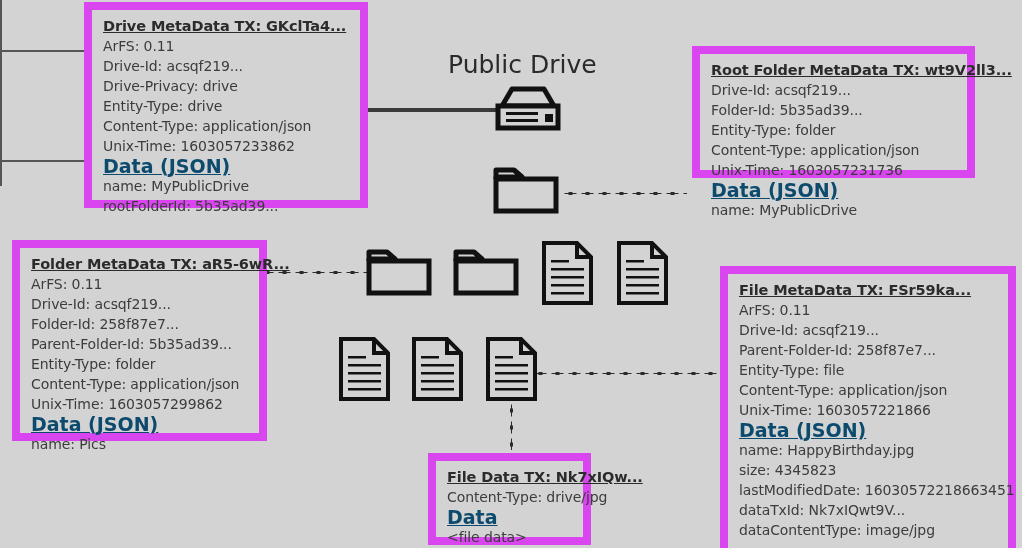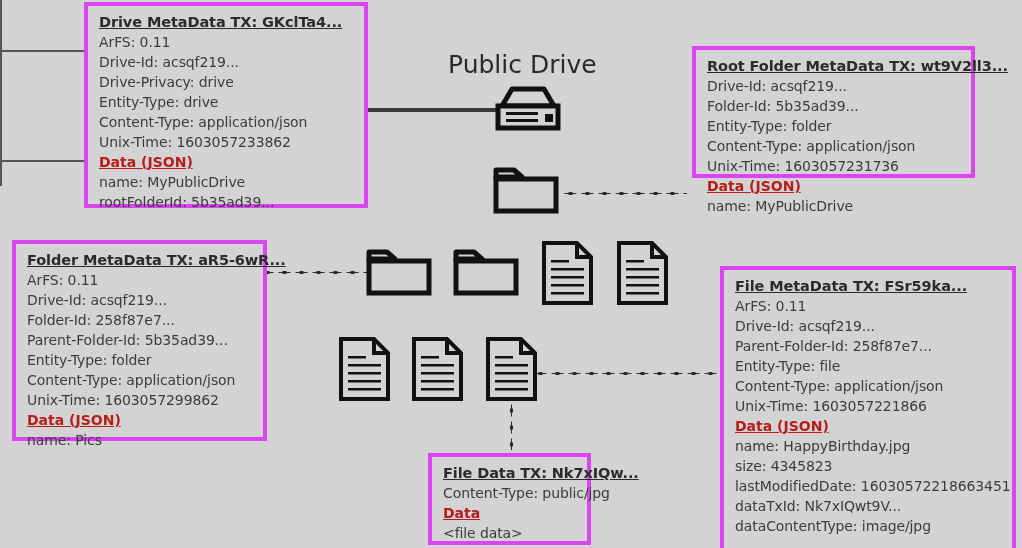--- a/index.html
+++ b/index.html
@@ -12,21 +12,21 @@
     width: 1022px;
     height: 548px;
     background: #d3d3d3;
     font-family: "DejaVu Sans", "Liberation Sans", sans-serif;
     overflow: hidden;
   }
   
   .infobox {
     position: absolute;
     box-sizing: border-box;
-    border: 4px solid #d946ef;
+    border: 8px solid #d946ef;
     background: #d3d3d3;
     padding: 6px 10px 6px 11px;
     color: #3a3a3a;
   }
   .infobox .ttl {
     font-weight: bold;
     text-decoration: underline;
     white-space: nowrap;
     font-size: 14.5px;
     line-height: 20px;
@@ -37,23 +37,23 @@
     white-space: nowrap;
     font-size: 14px;
     line-height: 20px;
     letter-spacing: -0.1px;
     color: #3c3c3c;
   }
   .infobox .sub {
     font-weight: bold;
     text-decoration: underline;
     white-space: nowrap;
-    font-size: 14px;
+    font-size: 19px;
     line-height: 20px;
-    color: #b91c1c;
+    color: #0c4a6e;
   }
 
   
   #diagram-title {
     position: absolute;
     left: 448px;
     top: 50px;
     font-size: 25px;
     color: #2a2a2a;
     white-space: nowrap;
@@ -254,18 +254,18 @@
     <div class="sub">Data (JSON)</div>
     <div class="row">name: HappyBirthday.jpg</div>
     <div class="row">size: 4345823</div>
     <div class="row">lastModifiedDate: 16030572218663451</div>
     <div class="row">dataTxId: Nk7xIQwt9V...</div>
     <div class="row">dataContentType: image/jpg</div>
   </div>
 
   <div class="infobox" style="left:428px; top:453px; width:163px; height:92px;">
     <div class="ttl">File Data TX: Nk7xIQw...</div>
-    <div class="row">Content-Type: public/jpg</div>
+    <div class="row">Content-Type: drive/jpg</div>
     <div class="sub">Data</div>
     <div class="row">&lt;file data&gt;</div>
   </div>
 
 </div>
 
 </body></html>

